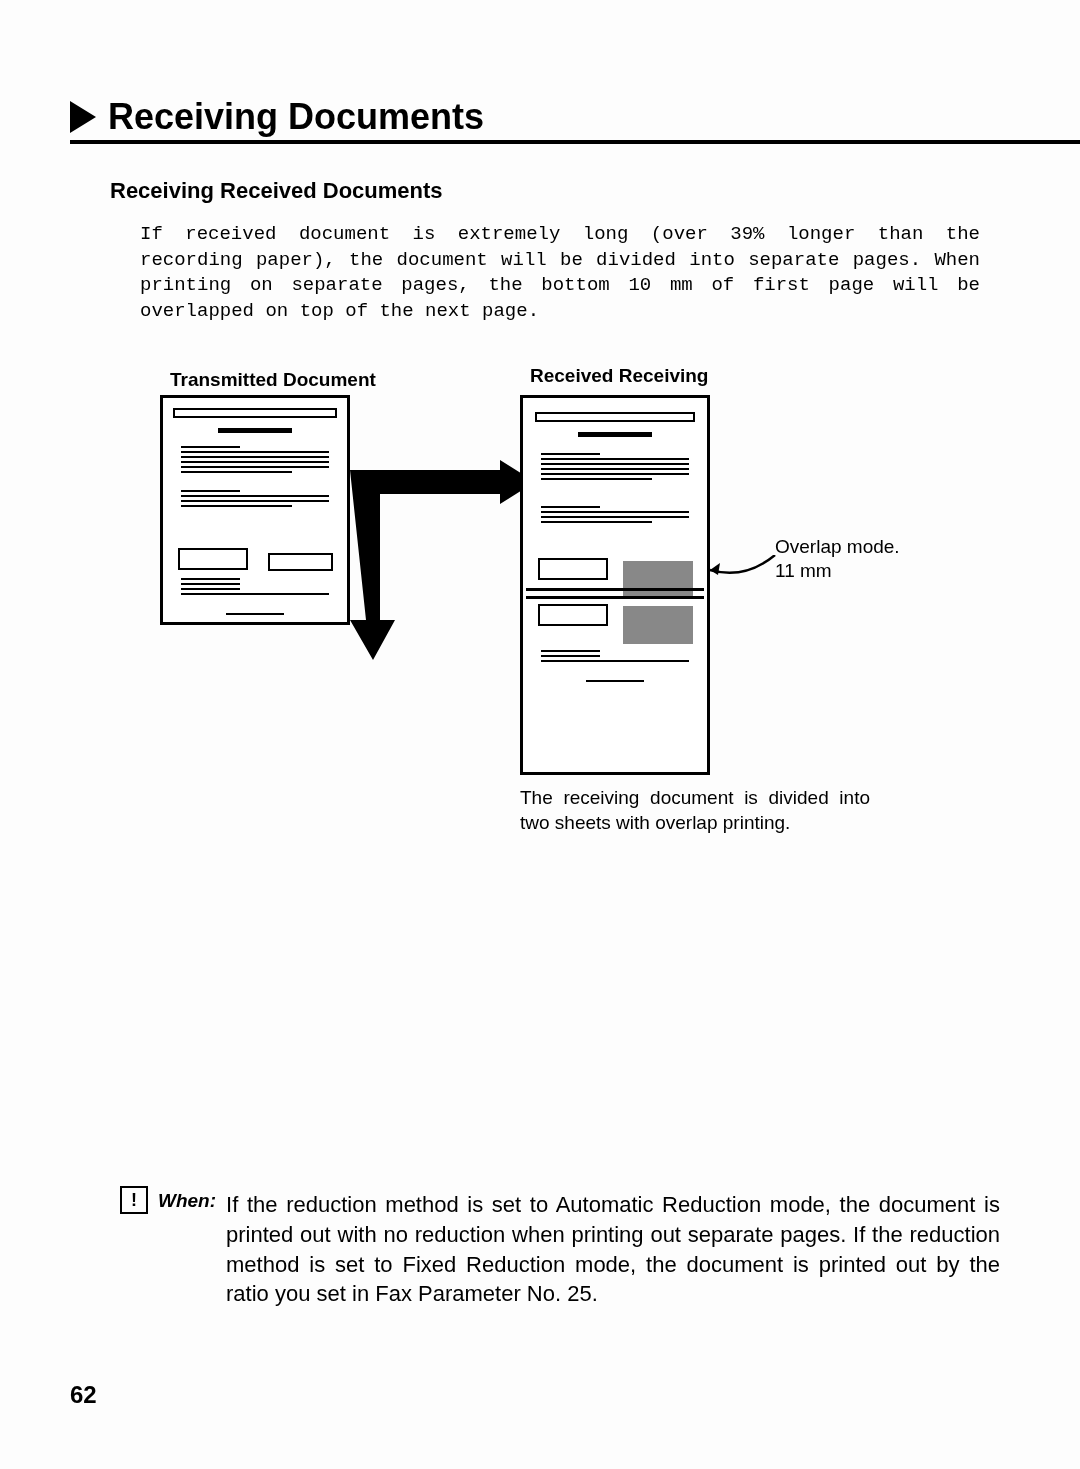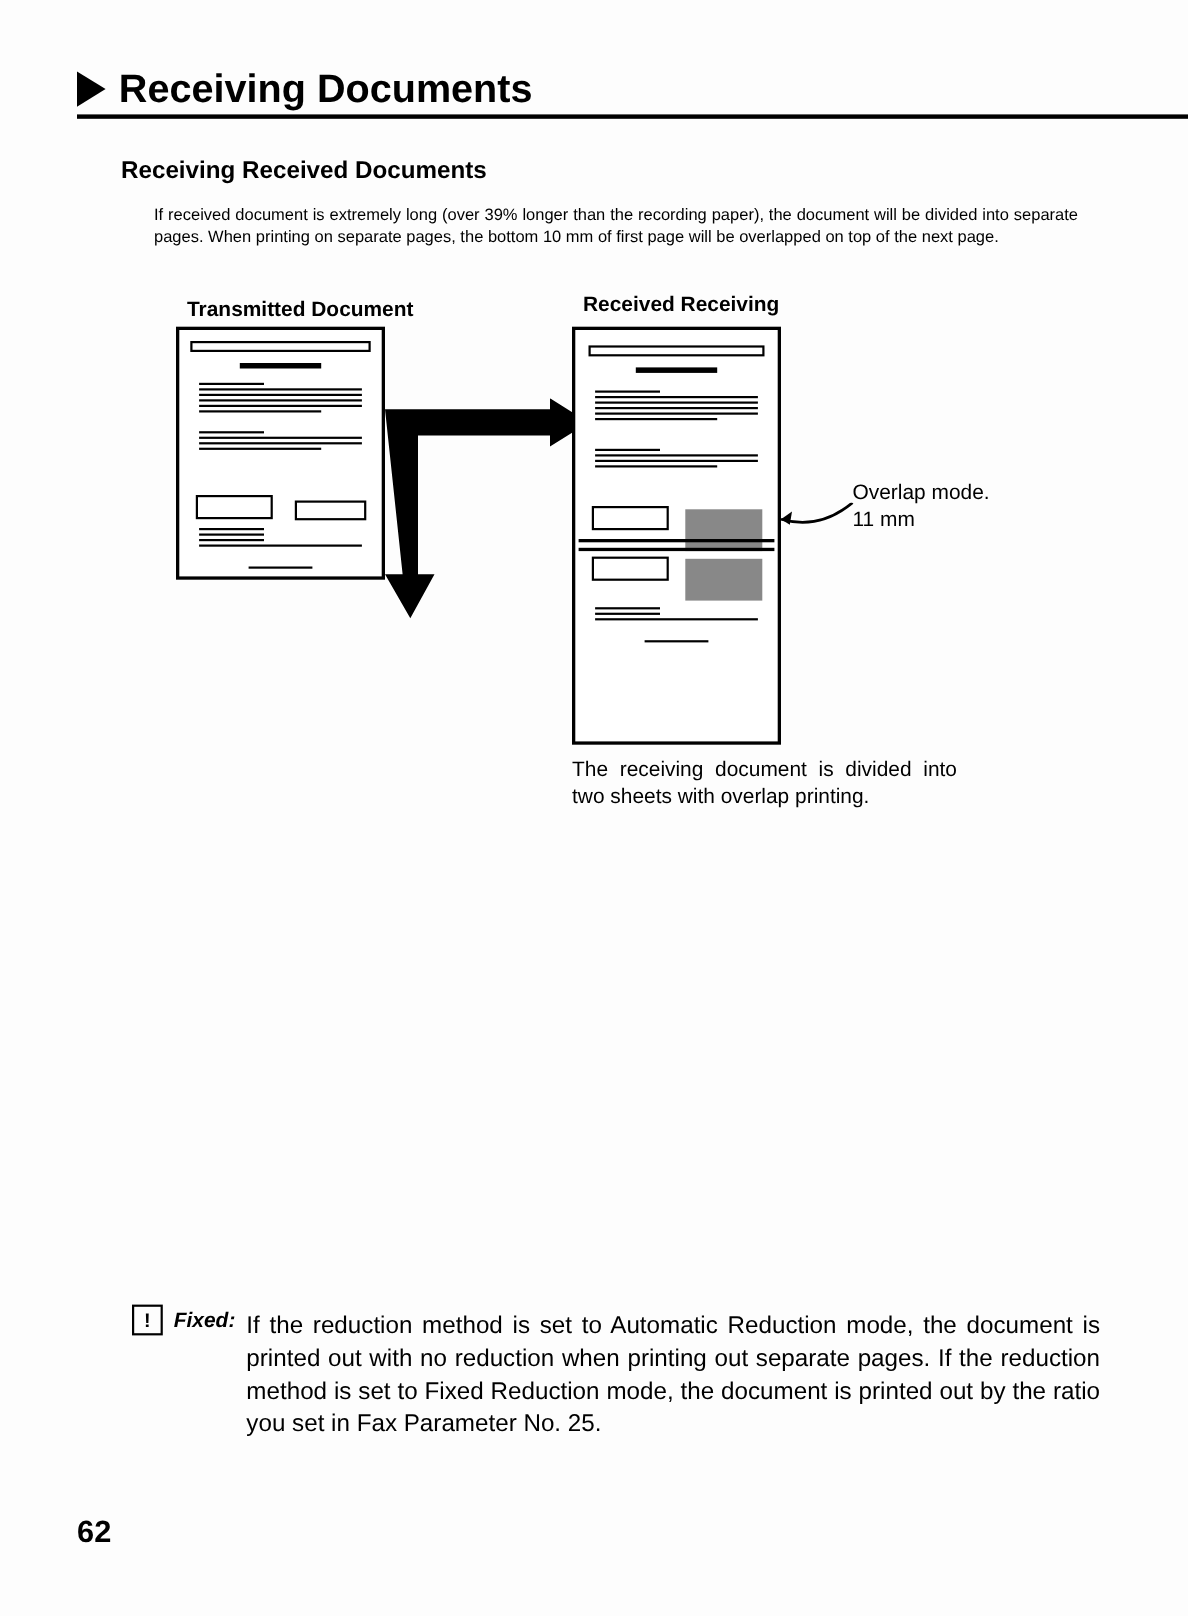--- a/index.html
+++ b/index.html
@@ -7,21 +7,21 @@
     width: 1080px;
     height: 1469px;
     background: #fdfdfd;
     font-family: Arial, Helvetica, sans-serif;
     color: #000;
     position: relative;
   }
   .page {
     position: absolute;
     top: 0; left: 0; right: 0; bottom: 0;
-    padding: 60px 60px 40px 60px;
+    padding: 96px 60px 40px 60px;
   }
   .heading-row {
     display: flex;
     align-items: center;
     gap: 12px;
     margin-bottom: 2px;
     margin-left: 10px;
   }
   .triangle {
     width: 0; height: 0;
@@ -38,24 +38,25 @@
     background: #000;
     margin-left: 10px;
     margin-right: -60px;
   }
   .section-title {
     font-size: 22px;
     font-weight: 700;
     margin: 34px 0 18px 50px;
   }
   .body-para {
-    font-size: 15px;
+    font-size: 19px;
     line-height: 1.35;
     margin: 0 40px 0 80px;
     text-align: justify;
+    font-family: Liberation Mono, monospace;
   }
   .diagram-area {
     position: relative;
     margin: 40px 0 0 100px;
     width: 820px;
     height: 480px;
   }
   .col-label {
     font-weight: 700;
     font-size: 19px;
@@ -124,21 +125,21 @@
   }
   .note-text {
     font-size: 22px;
     line-height: 1.35;
     text-align: justify;
   }
   .page-num {
     position: absolute;
     left: 70px;
     bottom: 60px;
-    font-size: 28px;
+    font-size: 24px;
     font-weight: 700;
   }
 </style>
 </head>
 <body>
 
 <div class="page">
 
   <div class="heading-row">
     <div class="triangle"></div>
@@ -238,19 +239,19 @@
     </div>
 
     <div class="caption" style="top:420px; left:360px;">The receiving document is divided into two sheets with overlap printing.</div>
 
   </div>
 
   <div class="note-block">
     <div class="note-icon">
       <span>!</span>
     </div>
-    <div class="note-label">Fixed:</div>
+    <div class="note-label">When:</div>
     <div class="note-text">If the reduction method is set to Automatic Reduction mode, the document is printed out with no reduction when printing out separate pages. If the reduction method is set to Fixed Reduction mode, the document is printed out by the ratio you set in Fax Parameter No. 25.</div>
   </div>
 
   <div class="page-num">62</div>
 
 </div>
 
 </body></html>

